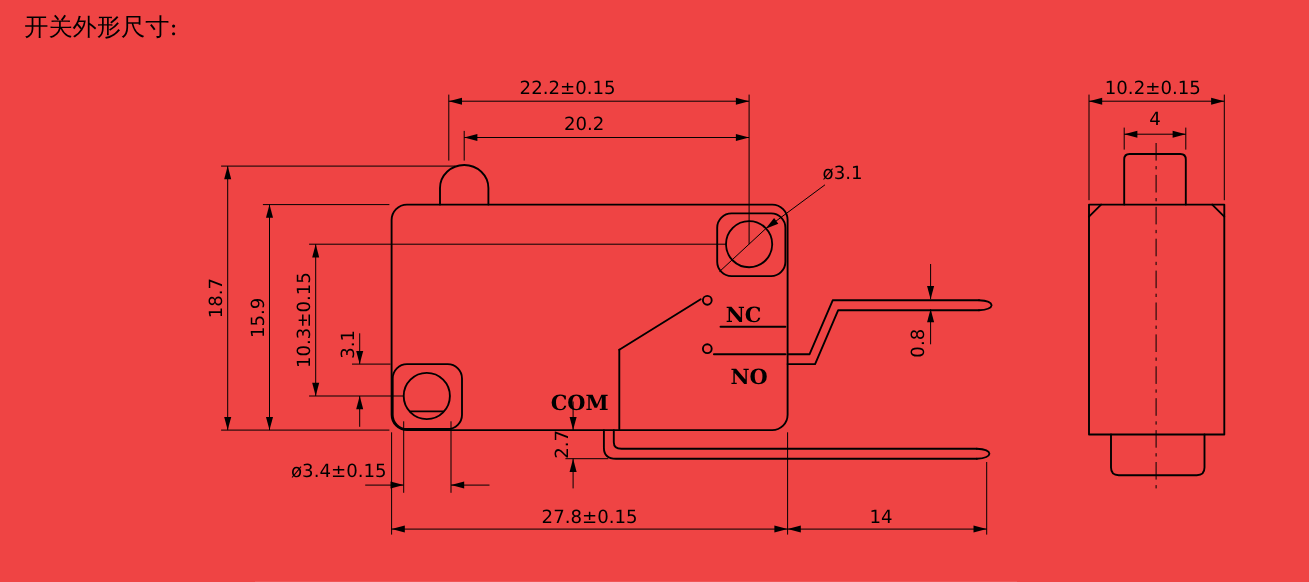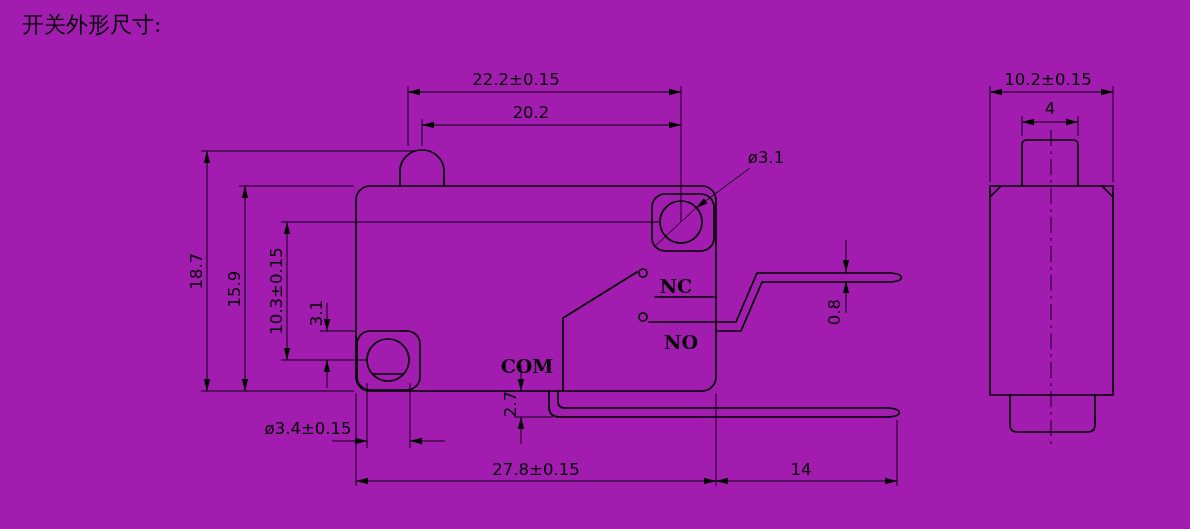--- a/index.html
+++ b/index.html
@@ -1,16 +1,16 @@
 <!DOCTYPE html>
 <html><head>
 <meta charset="utf-8">
 <style>
   html,body{margin:0;padding:0;background:#fff;}
-  .canvas{position:relative;width:1190px;height:529px;background:#a21caf;overflow:hidden;}
+  .canvas{position:relative;width:1190px;height:529px;background:#ef4444;overflow:hidden;}
   svg{display:block;}
   .obj{stroke:#000;stroke-width:1.7;fill:none;stroke-linejoin:round;stroke-linecap:round;}
   .thin{stroke:#000;stroke-width:0.9;fill:none;}
   .cl{stroke:#000;stroke-width:0.9;fill:none;stroke-dasharray:16 5 3 5;}
   .dim{font:16.5px "DejaVu Sans","Liberation Sans",sans-serif;fill:#000;stroke:none;}
   .lbl{font:bold 19px "DejaVu Serif","Liberation Serif",serif;fill:#000;stroke:none;}
   .ttl{font:22px "DejaVu Serif","Liberation Serif",serif;fill:#000;stroke:none;}
 </style>
 </head>
 <body>

